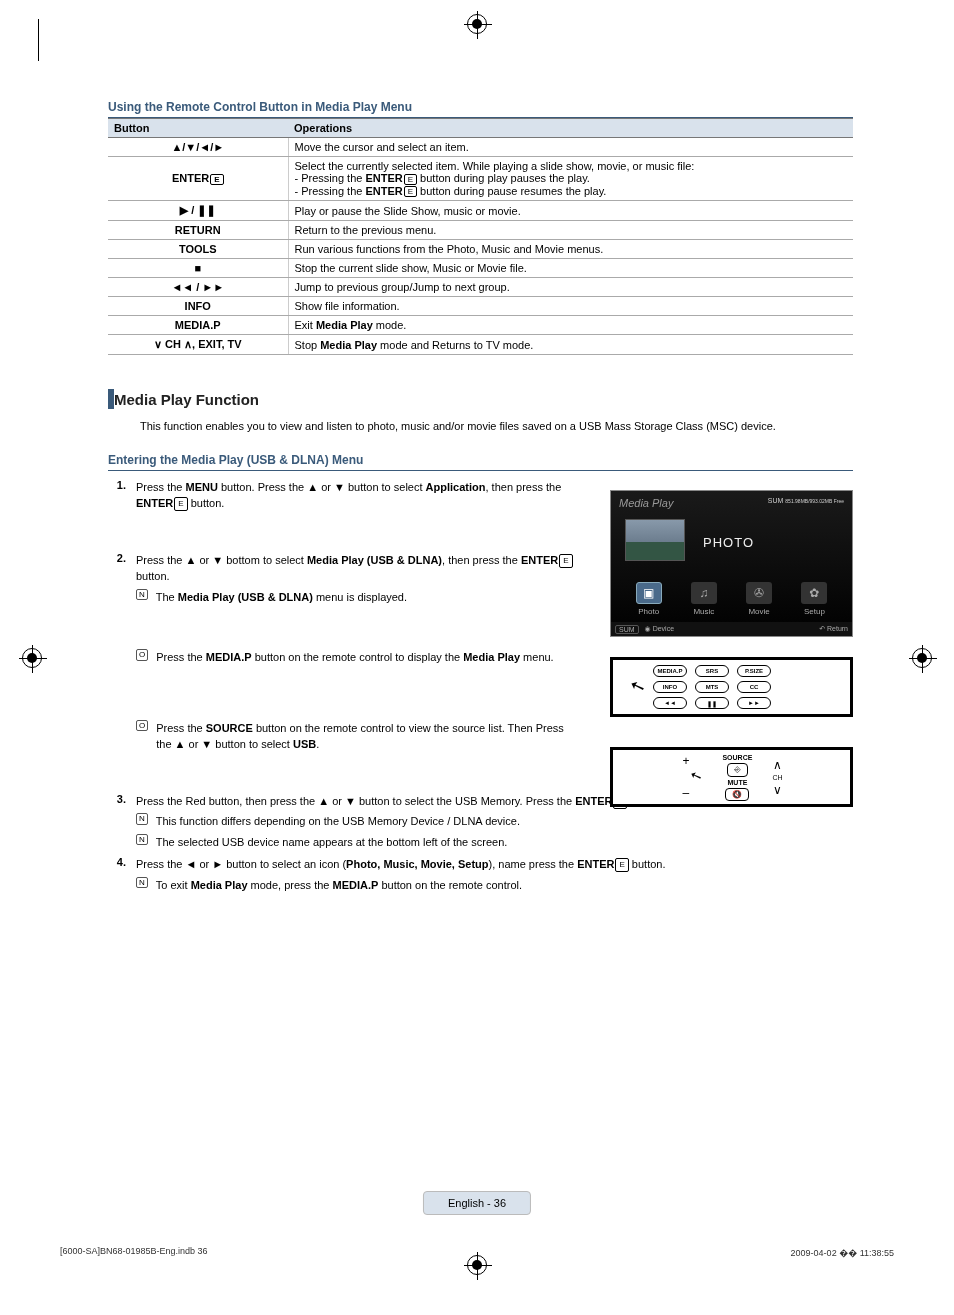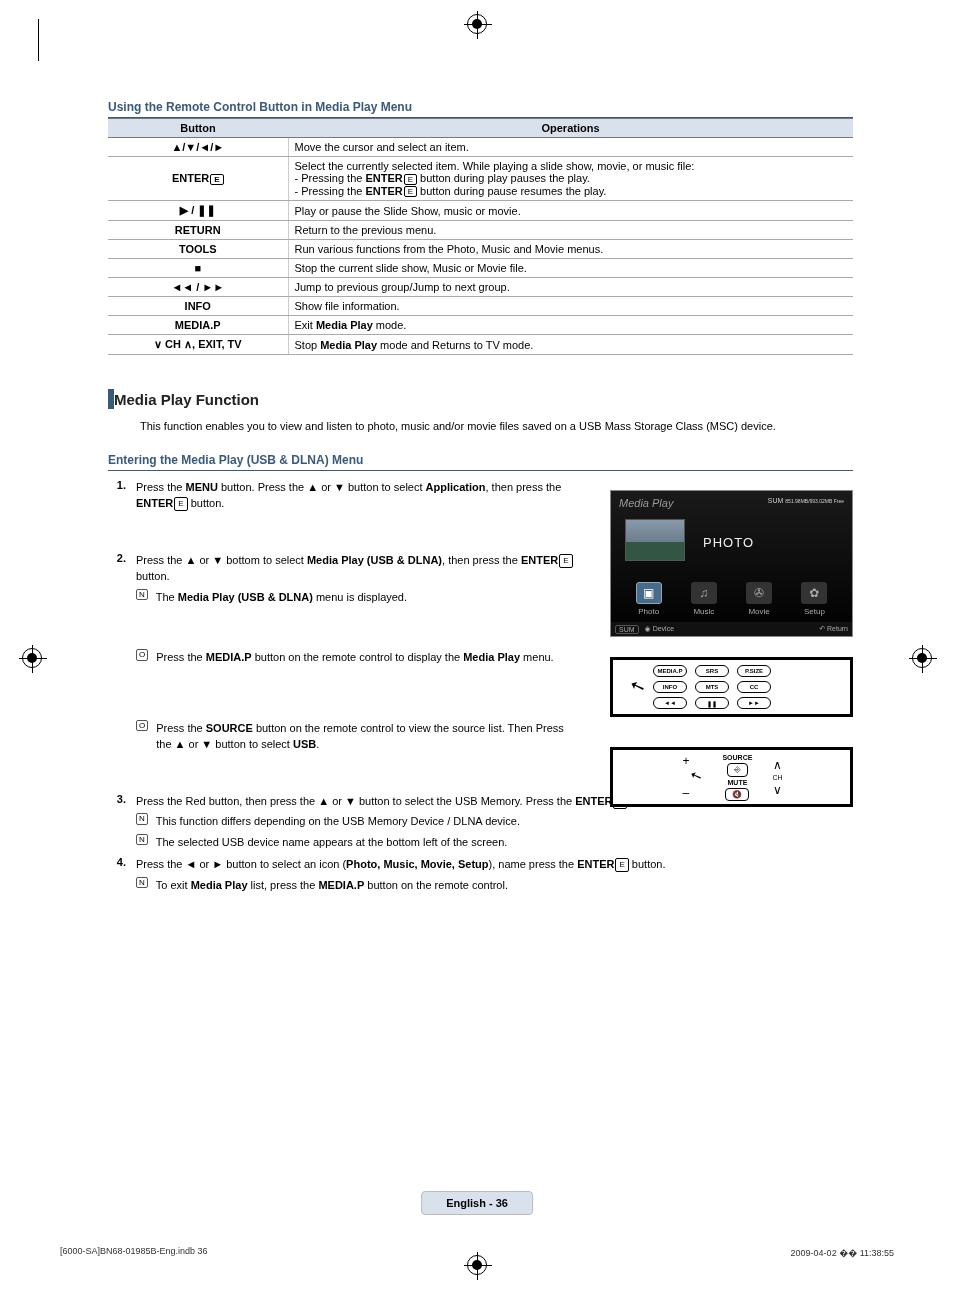--- a/index.html
+++ b/index.html
@@ -39,21 +39,21 @@
     width: 100%;
     border-collapse: collapse;
     font-size: 11px;
   }
   table.btn-table th {
     background: #d9e2ec;
     border-top: 1px solid #777;
     border-bottom: 1px solid #777;
     padding: 3px 6px;
     font-weight: bold;
-    text-align: center;
+    text-align: left;
   }
   table.btn-table td {
     border-bottom: 1px solid #aaa;
     padding: 3px 6px;
     vertical-align: middle;
   }
   table.btn-table td.col-btn {
     width: 180px;
     text-align: center;
     font-weight: bold;
@@ -113,21 +113,21 @@
   .btn-grid { display:grid; grid-template-columns:repeat(3,34px); gap:4px 8px; font-size:7px;}
   .rbtn { border:1px solid #000; border-radius:8px; height:12px; display:flex; align-items:center; justify-content:center; font-weight:bold; font-size:6px;}
   .r2-inner { display:flex; align-items:center; gap:20px; width:100%; justify-content:center;}
   .r2-col { display:flex; flex-direction:column; align-items:center; font-size:7px; gap:2px;}
   .vol-btn { width:18px; font-size:12px;}
   .src-box { border:1px solid #000; border-radius:4px; padding:1px 6px; font-size:8px;}
 
   .footer-pill {
     position:absolute; left:50%; bottom:100px; transform:translateX(-50%);
     background:#d9e2ec; border-radius:4px;
-    padding:5px 24px; font-weight:bold; font-size:11px;
+    padding:5px 24px; font-weight:normal; font-size:11px;
     border:1px solid #bbb;
   }
   .print-footer {
     position:absolute; bottom:56px; left:60px; right:60px;
     display:flex; justify-content:space-between; font-size:9px; color:#333;
   }
   .steps-34 > li { margin-bottom: 6px !important; }
   .steps-34 .body { max-width: 700px !important; }
   .arrow-svg { transform: scaleX(-1) rotate(20deg); }
 </style>
@@ -261,21 +261,21 @@
             <span>The selected USB device name appears at the bottom left of the screen.</span>
           </div>
       </div>
     </li>
     <li>
       <div class="num">4.</div>
       <div class="body">
         <div><span>Press the ◄ or ► button to select an icon (</span><b>Photo, Music, Movie, Setup</b><span>), name press the </span><b>ENTER</b><span class="enter-icon">E</span><span> button.</span></div>
         <div class="note-row">
             <span class="note-icon">N</span>
-            <span><span>To exit </span><b>Media Play</b><span> list, press the </span><b>MEDIA.P</b><span> button on the remote control.</span></span>
+            <span><span>To exit </span><b>Media Play</b><span> mode, press the </span><b>MEDIA.P</b><span> button on the remote control.</span></span>
           </div>
       </div>
     </li>
   </ol>
 
   <div class="osd">
     <div class="title">Media Play</div>
     <div class="sum"><span>SUM</span> <span style="font-size:5px">851.98MB/993.02MB Free</span></div>
     <div class="thumb">
         <div class="land"></div>

